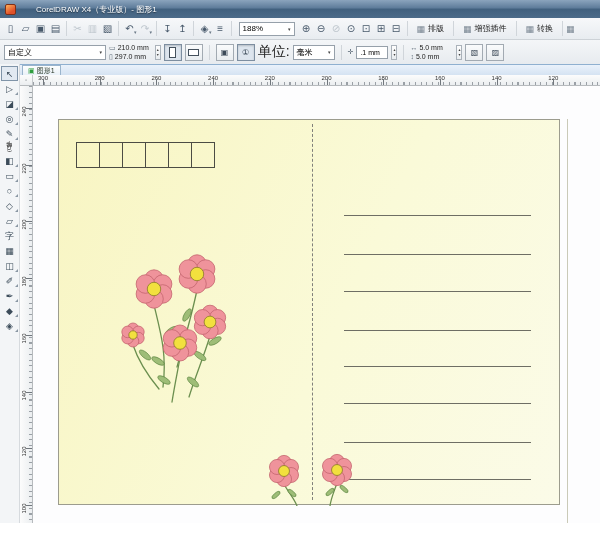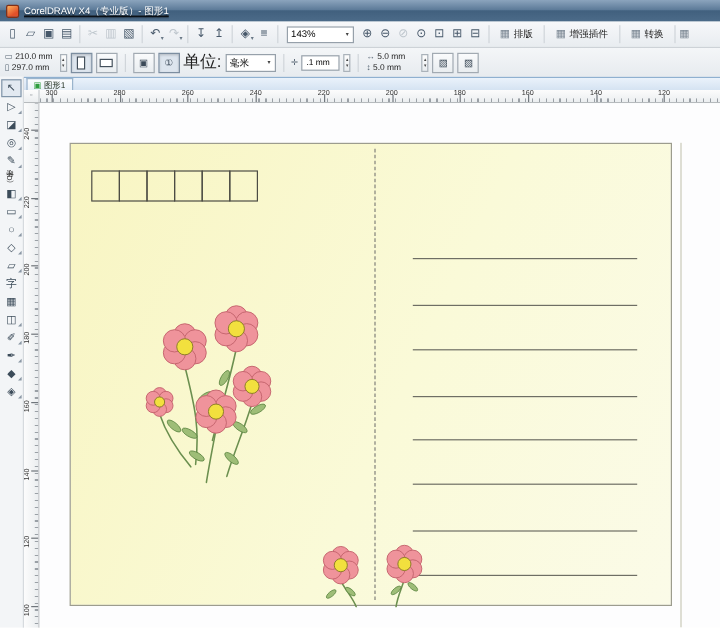--- a/index.html
+++ b/index.html
@@ -1,21 +1,21 @@
 <!DOCTYPE html>
 <html><head>
 <meta charset="utf-8">
 <style>
   html,body{margin:0;padding:0;background:#fff;}
   *{box-sizing:border-box;font-family:"Liberation Sans","DejaVu Sans",sans-serif;}
   .window{position:relative;width:600px;height:535px;overflow:hidden;background:#fff;}
 
   
-  .titlebar{height:18px;display:flex;align-items:center;gap:4px;padding:4px 5px;
-    background:linear-gradient(180deg,#8ba4bd 0%,#5d7b99 45%,#41607e 50%,#4c6b89 100%);text-decoration:underline;}
+  .titlebar{height:18px;display:flex;align-items:center;gap:20px;padding:4px 5px;
+    background:linear-gradient(180deg,#8ba4bd 0%,#5d7b99 45%,#41607e 50%,#4c6b89 100%);}
   .app-icon{width:11px;height:11px;border-radius:2px;border:1px solid #803018;
     background:linear-gradient(145deg,#ffb35c,#e0512a 70%);}
   .title{color:#fff;font-size:8px;text-shadow:0 1px 1px rgba(0,0,0,.45);}
 
   
   .menubar{height:12px;background:#1d1d1d;display:flex;align-items:center;padding:0 4px;}
   .menu-item{color:#efefef;font-size:8px;padding:0 5px;line-height:12px;cursor:default;}
 
   
   .toolbar{height:22px;background:linear-gradient(#f7f8fa,#e8ecf0);display:flex;align-items:center;
@@ -130,21 +130,21 @@
       <span class="tb-caret">▾</span>
       <div class="tb-sep"></div>
       <div class="tb-ico">↧</div>
       <div class="tb-ico">↥</div>
       <div class="tb-sep"></div>
       <div class="tb-ico">◈</div>
       <span class="tb-caret">▾</span>
       <div class="tb-ico">≡</div>
       <div class="tb-sep"></div>
       <div class="zoom-box">
-        <span>143%</span>
+        <span>188%</span>
         <span class="zoom-caret">▾</span>
       </div>
       <div class="tb-ico">⊕</div>
       <div class="tb-ico">⊖</div>
       <div class="tb-ico dis">⊘</div>
       <div class="tb-ico">⊙</div>
       <div class="tb-ico">⊡</div>
       <div class="tb-ico">⊞</div>
       <div class="tb-ico">⊟</div>
       <div class="tb-sep"></div>
@@ -160,20 +160,24 @@
       <div class="tb-sep"></div>
       <div class="action-btn">
         <span class="ab-ico">▦</span>
         <span>转换</span>
       </div>
       <div class="tb-sep"></div>
       <div class="ab-ico">▦</div>
     </div>
 
   <div class="propbar">
+    <div class="pb-select preset">
+      <span>自定义</span>
+      <span class="zoom-caret">▾</span>
+    </div>
     <div class="pb-col">
       <div class="pb-row">
           <span class="pb-ico">▭</span>
         <span class="pb-val">210.0 mm</span>
         </div>
       <div class="pb-row">
           <span class="pb-ico">▯</span>
         <span class="pb-val">297.0 mm</span>
         </div>
     </div>

